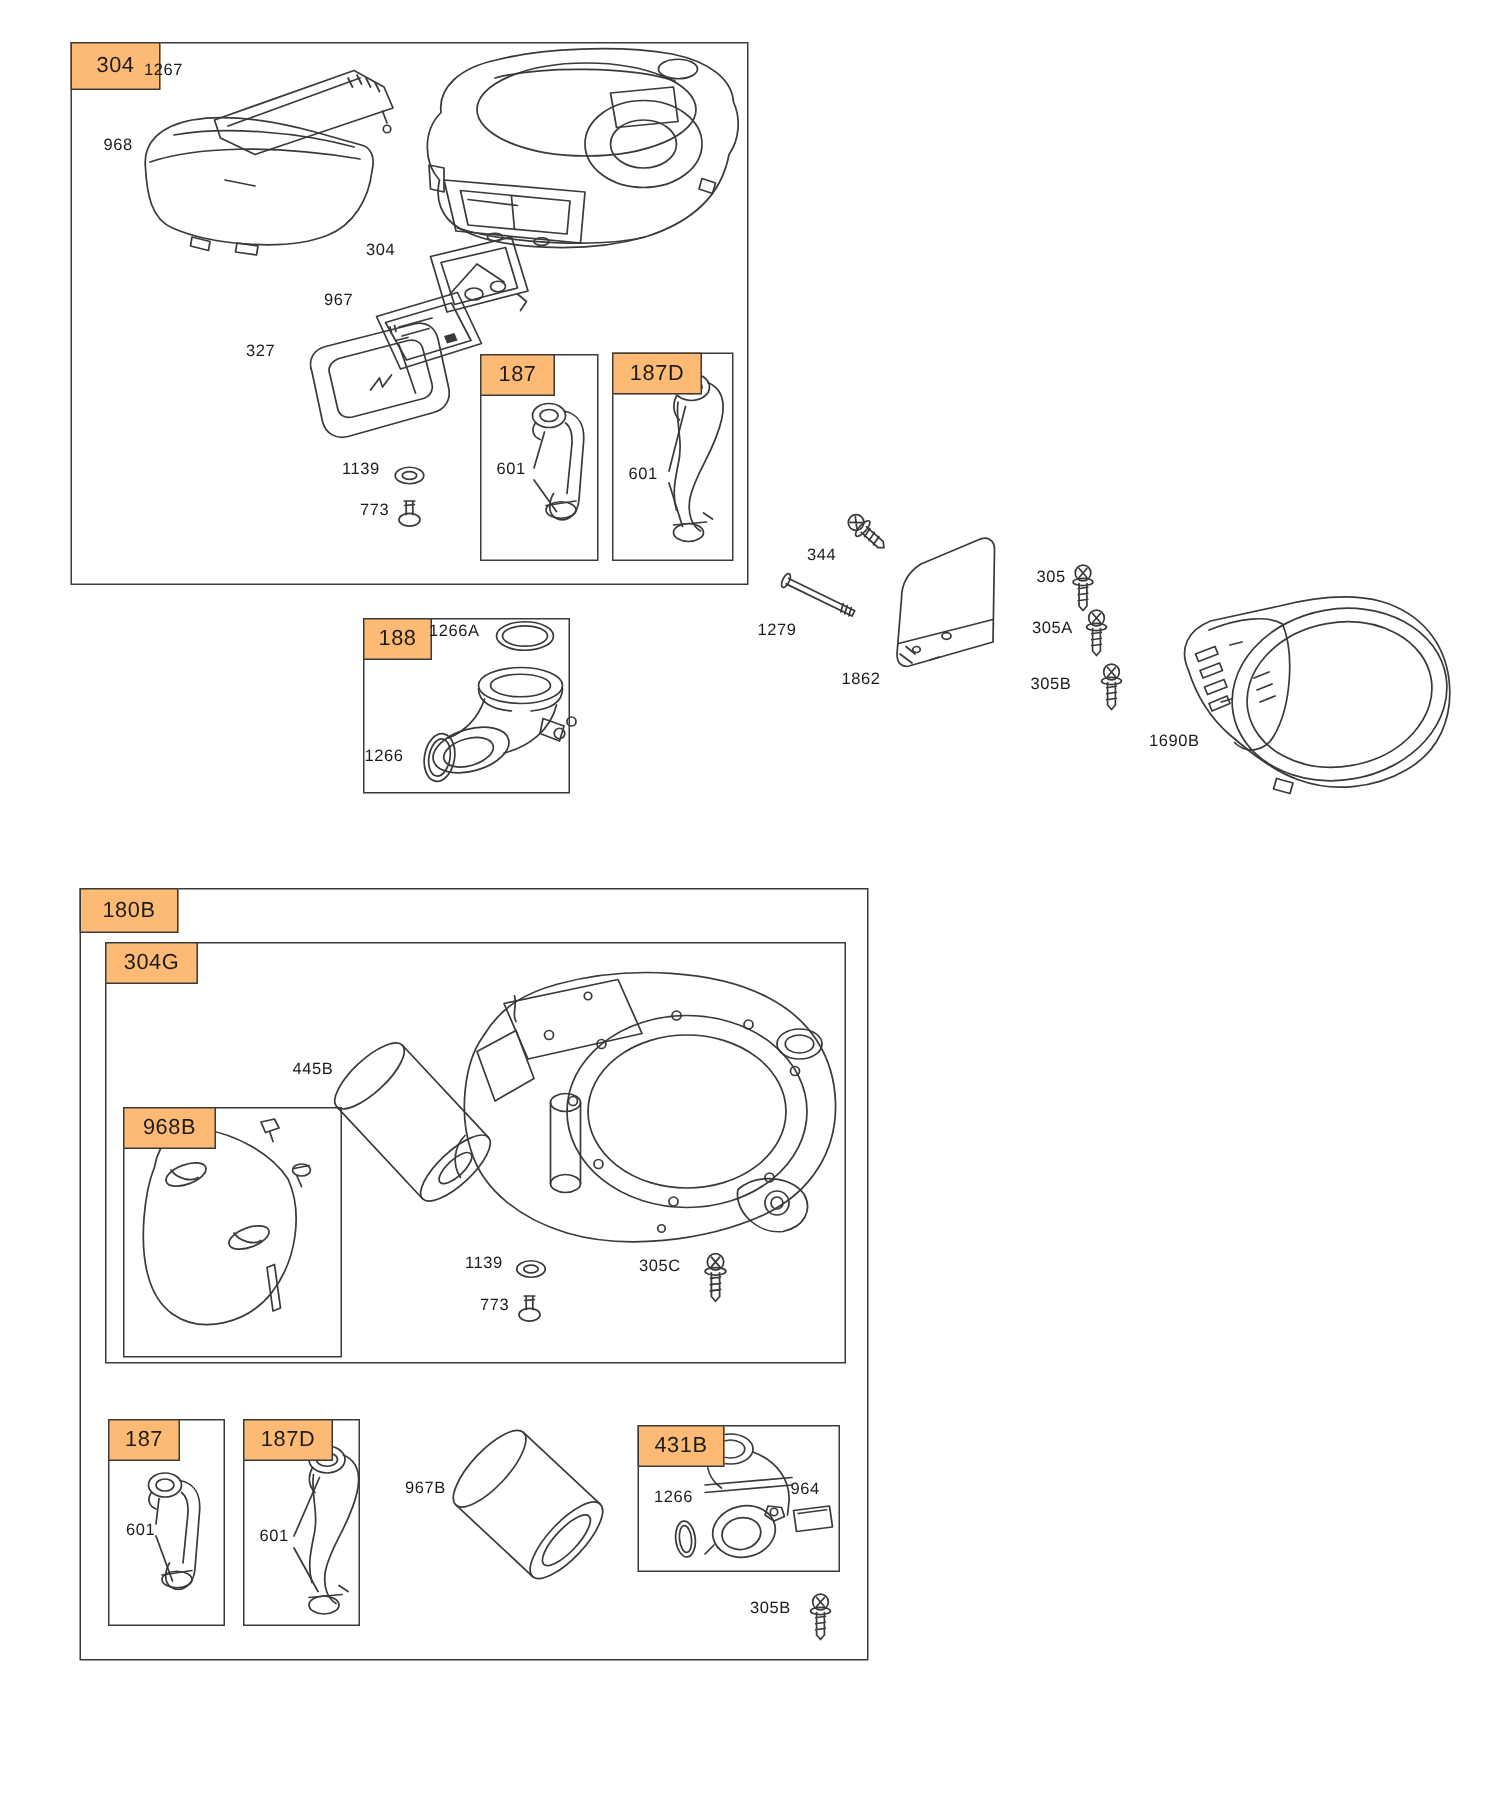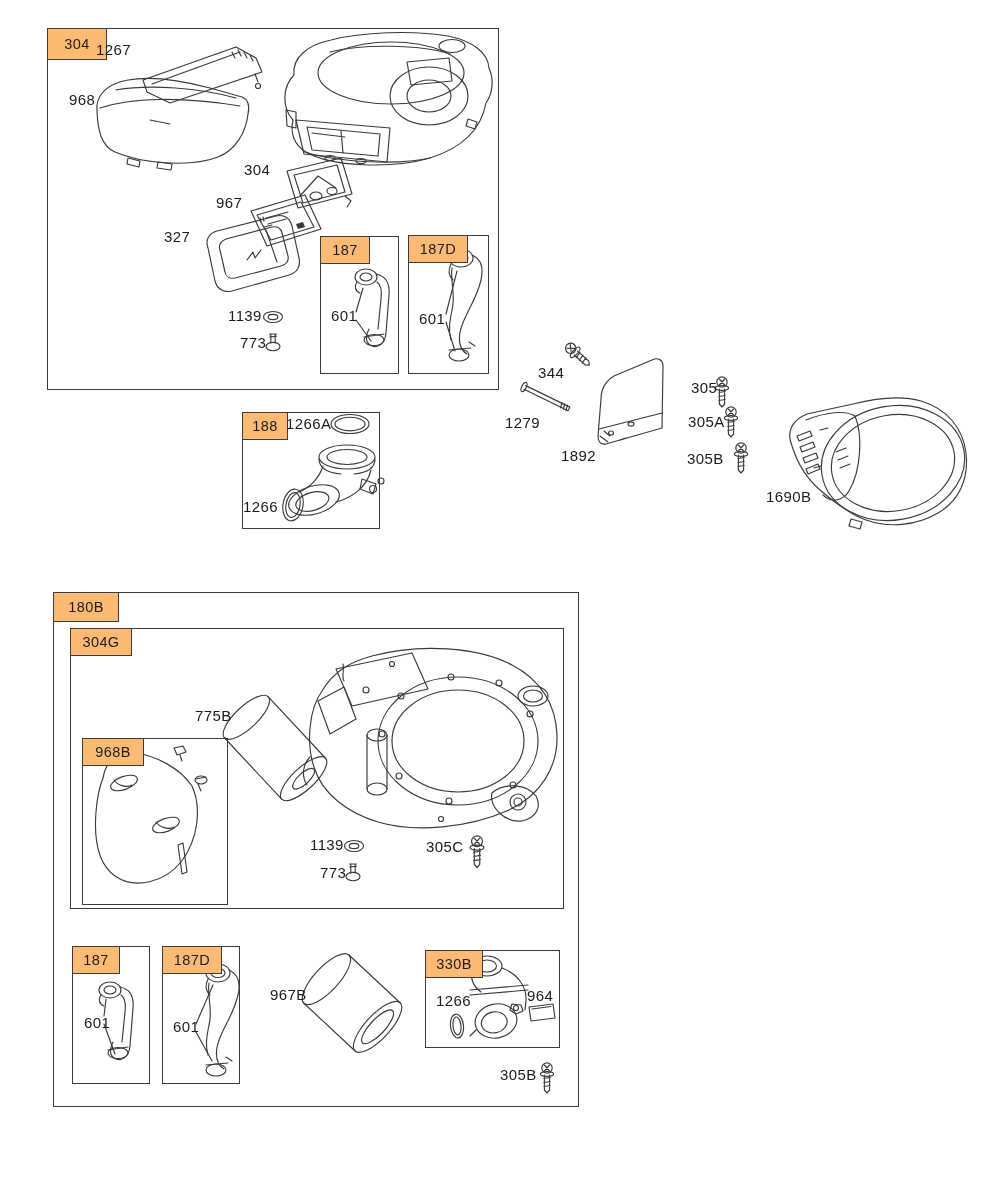--- a/index.html
+++ b/index.html
@@ -10,21 +10,21 @@
   .art{position:absolute;left:0;top:0;pointer-events:none;}
   .art *{stroke:#3a3a3a;fill:none;stroke-width:1.15;stroke-linecap:round;stroke-linejoin:round;}
   .art .fill{fill:#3a3a3a;stroke:none;}
   .cbox{position:absolute;border:1.6px solid #3b3b3b;background:transparent;}
   .tab{
     position:absolute;border:1.6px solid #3b3b3b;background:#fdba74;
     display:flex;align-items:center;justify-content:center;
     font-size:14.5px;color:#1b1b1b;letter-spacing:.4px;z-index:3;
   }
   .lbl{
-    position:absolute;font-size:15px;color:#1b1b1b;letter-spacing:.4px;
+    position:absolute;font-size:11px;color:#1b1b1b;letter-spacing:.4px;
     white-space:nowrap;z-index:3;
   }
 </style>
 </head>
 <body>
 
 <div class="sheet">
 
   <svg class="art" width="1005" height="1200" viewBox="0 0 1005 1200">
     <defs>
@@ -290,41 +290,41 @@
 
   <div class="tab" style="left:47px;top:28px;width:58px;height:30px">304</div>
   <div class="tab" style="left:320px;top:236px;width:48px;height:26px">187</div>
   <div class="tab" style="left:408px;top:235px;width:58px;height:26px">187D</div>
   <div class="tab" style="left:242px;top:412px;width:44px;height:26px">188</div>
   <div class="tab" style="left:53px;top:592px;width:64px;height:28px">180B</div>
   <div class="tab" style="left:70px;top:628px;width:60px;height:26px">304G</div>
   <div class="tab" style="left:82px;top:738px;width:60px;height:26px">968B</div>
   <div class="tab" style="left:72px;top:946px;width:46px;height:26px">187</div>
   <div class="tab" style="left:162px;top:946px;width:58px;height:26px">187D</div>
-  <div class="tab" style="left:425px;top:950px;width:56px;height:26px">330B</div>
+  <div class="tab" style="left:425px;top:950px;width:56px;height:26px">431B</div>
 
   <div class="lbl" style="left:96px;top:41px">1267</div>
   <div class="lbl" style="left:69px;top:91px">968</div>
   <div class="lbl" style="left:244px;top:161px">304</div>
   <div class="lbl" style="left:216px;top:194px">967</div>
   <div class="lbl" style="left:164px;top:228px">327</div>
   <div class="lbl" style="left:228px;top:307px">1139</div>
   <div class="lbl" style="left:240px;top:334px">773</div>
   <div class="lbl" style="left:331px;top:307px">601</div>
   <div class="lbl" style="left:419px;top:310px">601</div>
   <div class="lbl" style="left:286px;top:415px">1266A</div>
   <div class="lbl" style="left:243px;top:498px">1266</div>
   <div class="lbl" style="left:538px;top:364px">344</div>
   <div class="lbl" style="left:505px;top:414px">1279</div>
-  <div class="lbl" style="left:561px;top:447px">1892</div>
+  <div class="lbl" style="left:561px;top:447px">1862</div>
   <div class="lbl" style="left:691px;top:379px">305</div>
   <div class="lbl" style="left:688px;top:413px">305A</div>
   <div class="lbl" style="left:687px;top:450px">305B</div>
   <div class="lbl" style="left:766px;top:488px">1690B</div>
-  <div class="lbl" style="left:195px;top:707px">775B</div>
+  <div class="lbl" style="left:195px;top:707px">445B</div>
   <div class="lbl" style="left:310px;top:836px">1139</div>
   <div class="lbl" style="left:320px;top:864px">773</div>
   <div class="lbl" style="left:426px;top:838px">305C</div>
   <div class="lbl" style="left:84px;top:1014px">601</div>
   <div class="lbl" style="left:173px;top:1018px">601</div>
   <div class="lbl" style="left:270px;top:986px">967B</div>
   <div class="lbl" style="left:436px;top:992px">1266</div>
   <div class="lbl" style="left:527px;top:987px">964</div>
   <div class="lbl" style="left:500px;top:1066px">305B</div>
 

